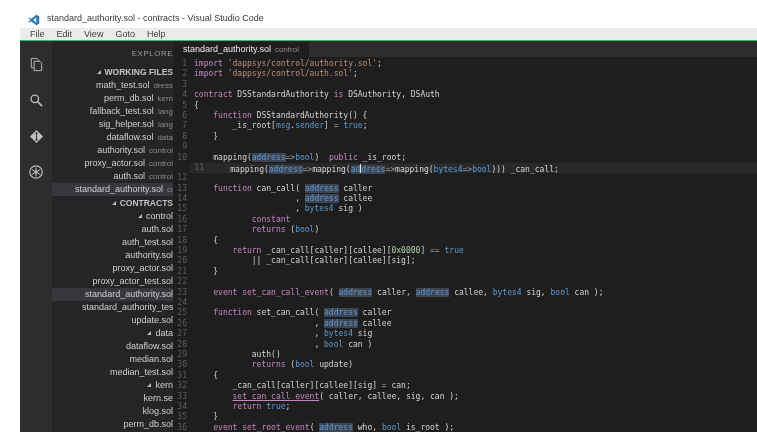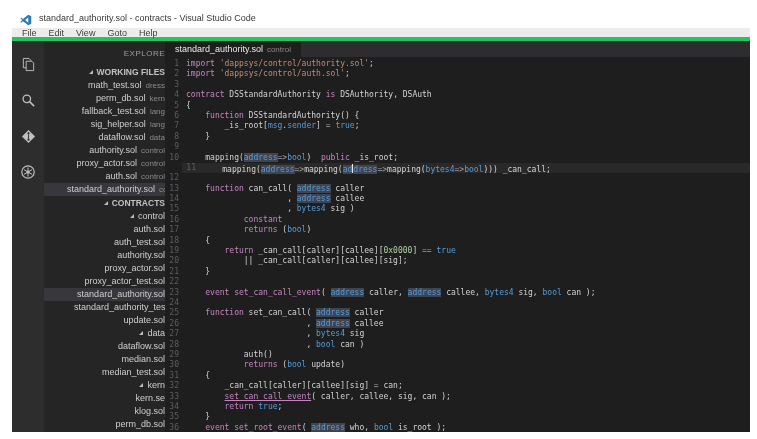--- a/index.html
+++ b/index.html
@@ -3,27 +3,27 @@
 <meta charset="utf-8">
 <style>
   * { box-sizing: border-box; }
   html,body { margin:0; padding:0; }
   body {
     width:757px; height:439px; overflow:hidden;
     background:#ffffff;
     font-family:"Liberation Sans", sans-serif;
     position:relative;
   }
-  .window { position:absolute; left:12px; top:8px; width:738px; height:425px; }
+  .window { position:absolute; left:20px; top:8px; width:738px; height:425px; }
 
   
   .titlebar { height:20px; background:#ffffff; display:flex; align-items:center; padding-left:8px; }
   .titlebar .logo { width:12px; height:12px; margin-right:7px; flex-shrink:0; }
   .titlebar .title-text { font-size:9px; color:#383838; white-space:nowrap; }
-  .menubar { height:13px; background:#ececec; display:flex; align-items:center; padding-left:4px; border-bottom:4px solid #22c55e; }
+  .menubar { height:13px; background:#ececec; display:flex; align-items:center; padding-left:4px; border-bottom:1px solid #22c55e; }
   .menu-item { font-size:9px; color:#3c3c3c; padding:0 6px; cursor:default; }
 
   
   .main { display:flex; height:391px; background:#1e1e1e; }
 
   .activitybar { width:32px; background:#2d2d2d; padding-top:5px; flex-shrink:0; }
   .ab-icon { height:36px; display:flex; align-items:center; justify-content:center; color:#bfbfbf; }
   .ab-icon svg { display:block; }
 
   .sidebar { width:121px; background:#252526; color:#cccccc; overflow:hidden; flex-shrink:0;text-align:right; }

